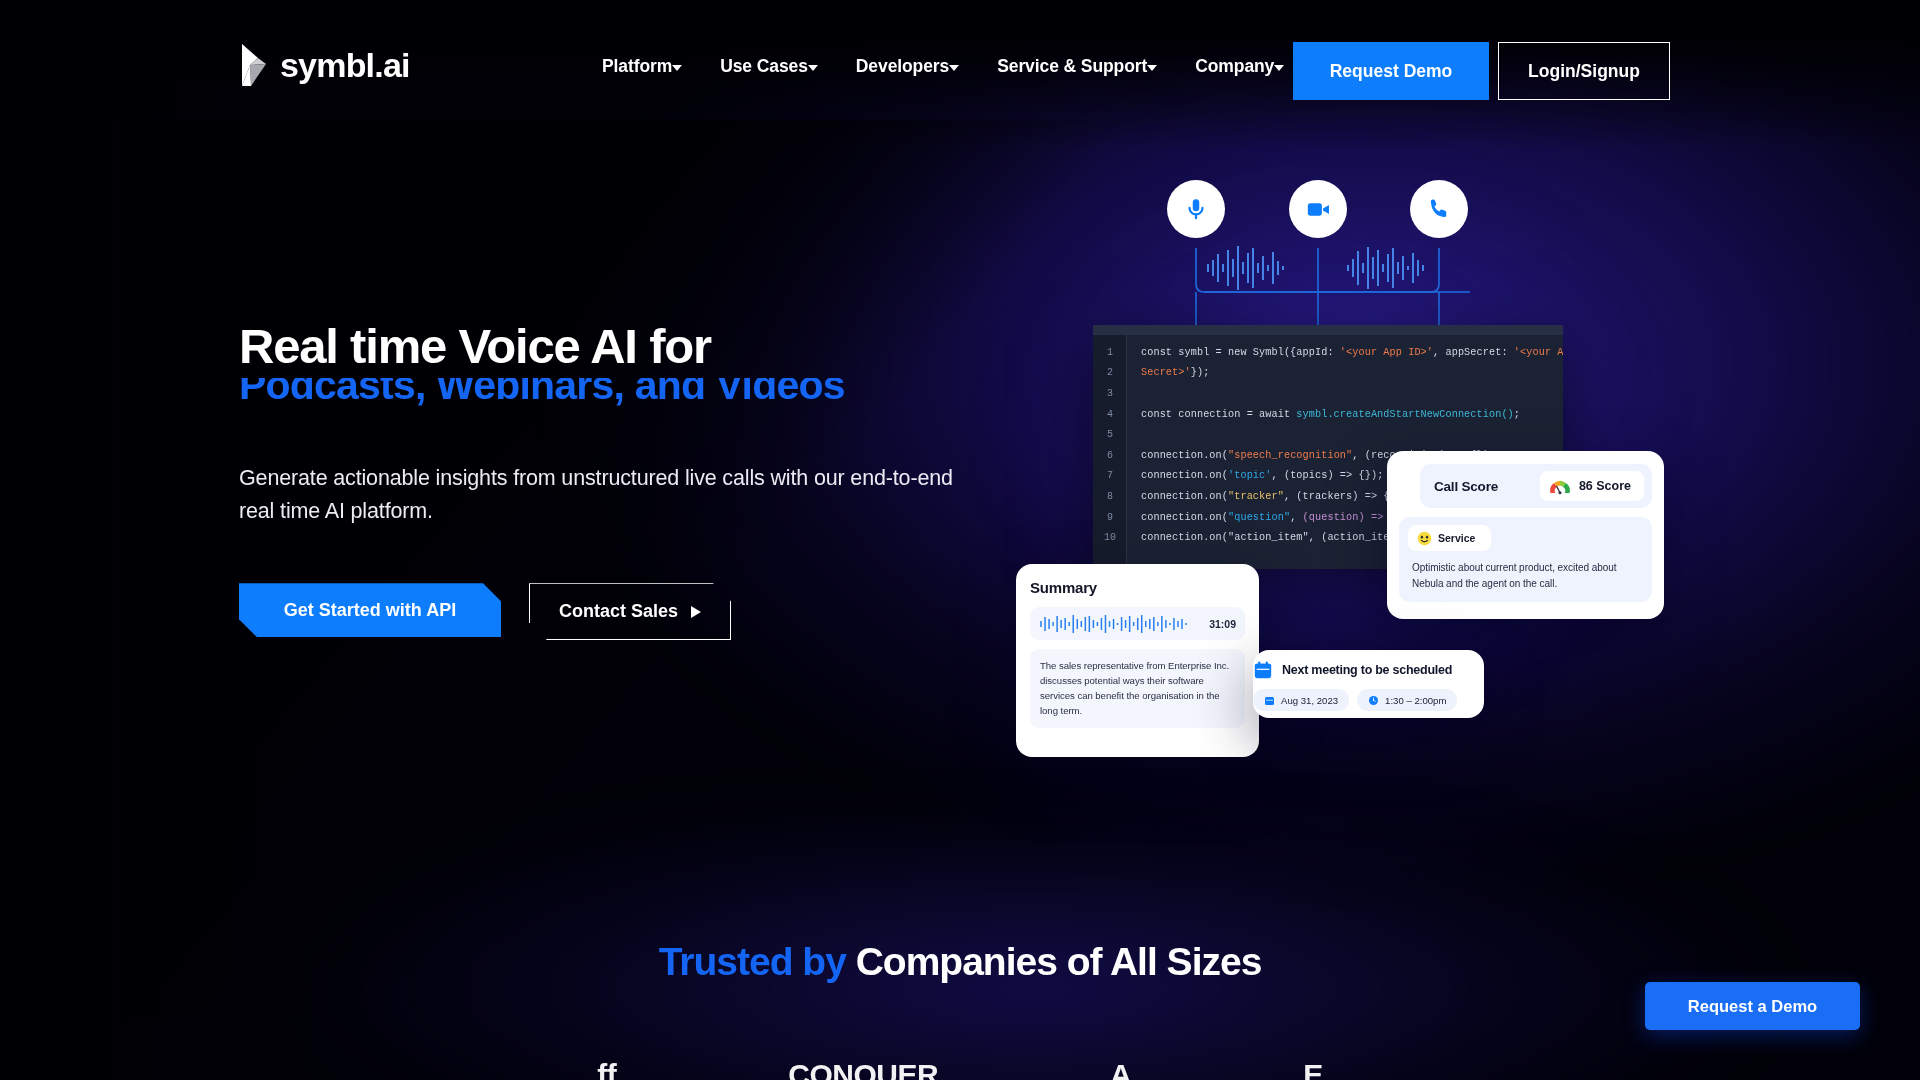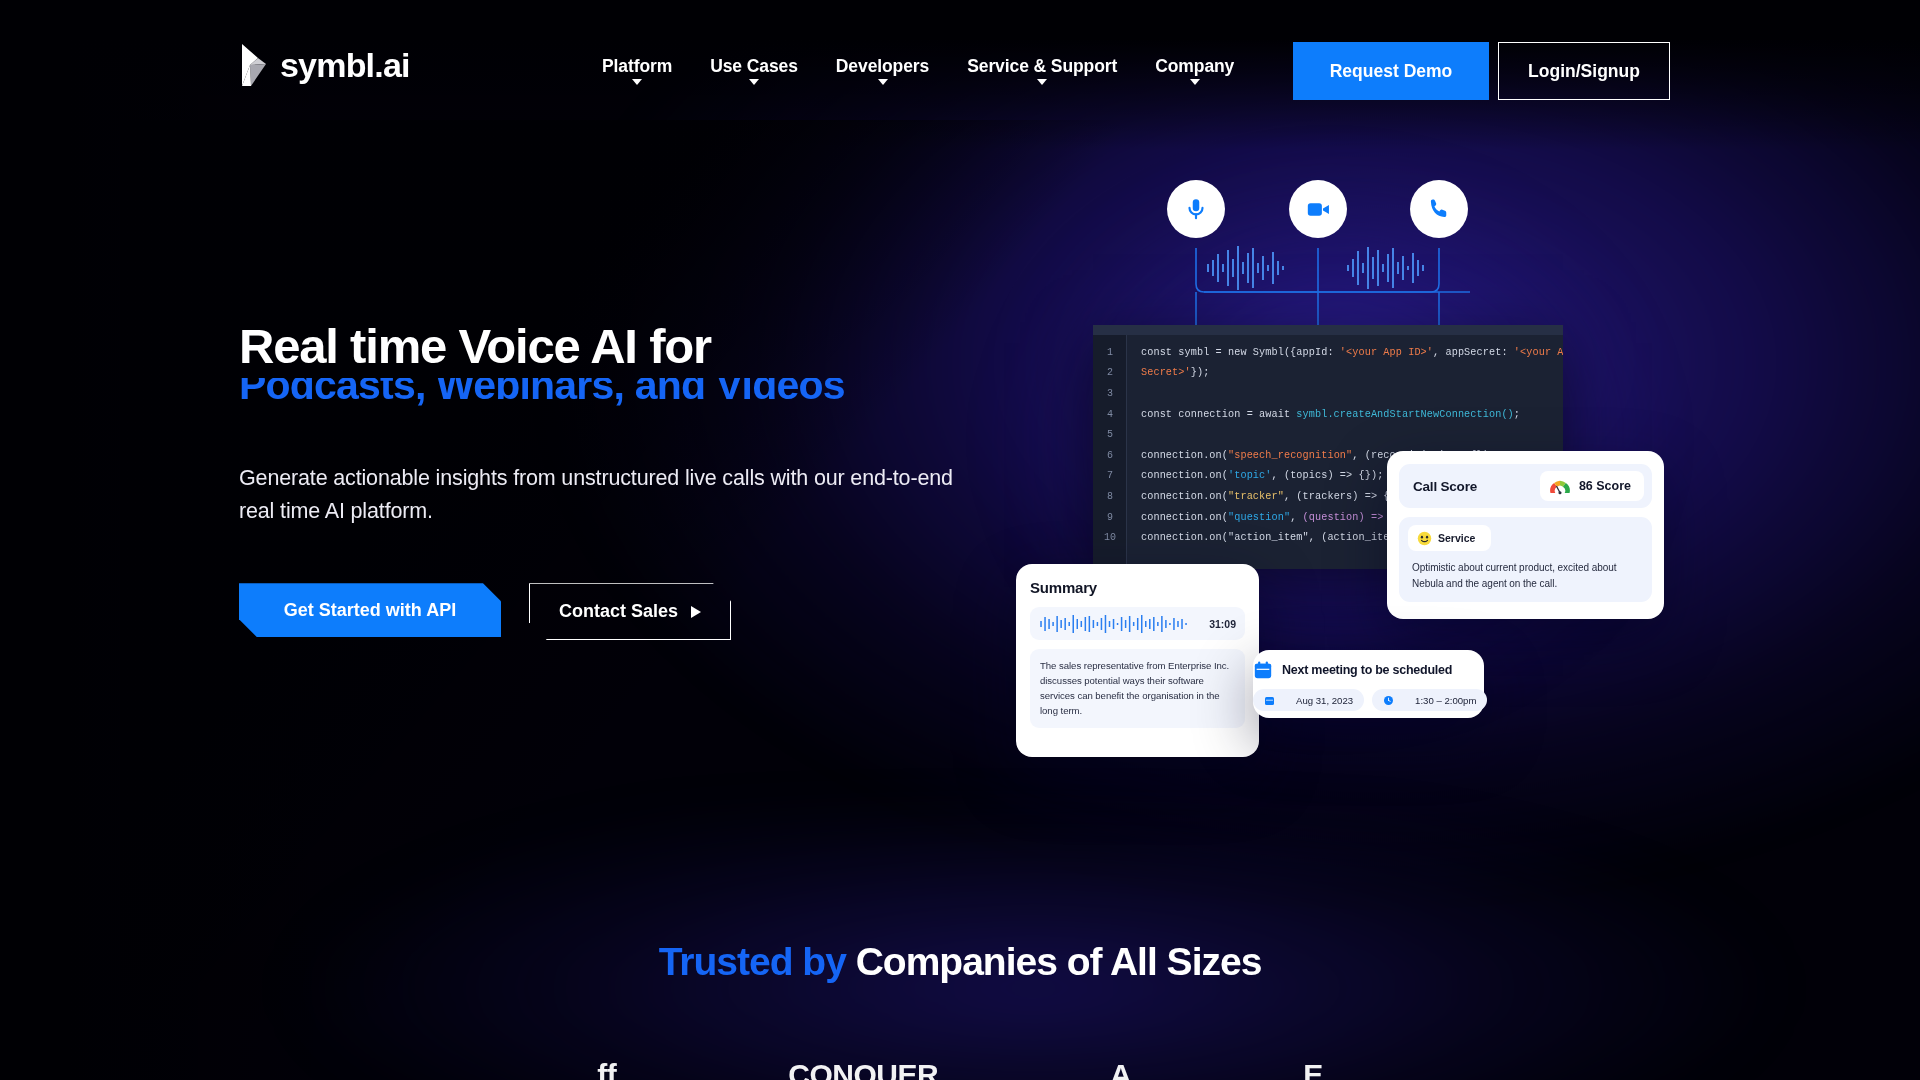--- a/index.html
+++ b/index.html
@@ -82,21 +82,21 @@
     font-family: "Liberation Sans", sans-serif;
   }
   .nav {
     position: absolute; left: 583px; top: 56px;
     display: flex; align-items: center; gap: 0px;
   }
   .nav-item {
     display: flex; align-items: center; gap: 0;
     padding: 0 19px;
     color: #ffffff; font-size: 17.5px; font-weight: 700;
-    letter-spacing: -0.1px; cursor: pointer; white-space: nowrap; flex-direction: column;
+    letter-spacing: -0.1px; cursor: pointer; white-space: nowrap;
   }
   .caret {
     width: 0; height: 0;
     border-left: 5px solid transparent;
     border-right: 5px solid transparent;
     border-top: 6px solid #ffffff;
     margin-top: 2px;
   }
   .btn-demo {
     position: absolute; left: 1293px; top: 42px;
@@ -222,21 +222,21 @@
   }
   .sum-body {
     font-size: 9.6px; line-height: 1.58; color: #2a2f44; letter-spacing: -0.05px;
   }
 
   
   .card-score { left: 387px; top: 291px; width: 277px; height: 168px; padding: 13px 12px; }
   .score-row {
     background: #eff3fd; border-radius: 11px;
     height: 44px; display: flex; align-items: center;
-    padding: 0 8px 0 14px; justify-content: space-between;
+    padding: 0 8px 0 14px; justify-content: space-between; margin-left: 21px;
   }
   .score-label { font-size: 13.5px; font-weight: 700; color: #12172a; letter-spacing: -0.2px; }
   .score-pill {
     background: #ffffff; border-radius: 8px; height: 30px;
     display: flex; align-items: center; gap: 8px; padding: 0 13px 0 9px;
   }
   .score-val { font-size: 12.5px; font-weight: 600; color: #12172a; }
   .sent-box {
     margin-top: 9px; background: #eff3fd; border-radius: 11px;
     padding: 8px 9px 11px 9px;
@@ -251,21 +251,21 @@
     font-size: 10px; line-height: 1.55; color: #272c40; letter-spacing: -0.05px;
   }
 
   
   .card-meeting { left: 253px; top: 490px; width: 231px; height: 68px; padding: 10px 0; }
   .meet-head { display: flex; align-items: center; gap: 9px; }
   .meet-title { font-size: 12.5px; font-weight: 700; color: #10152a; letter-spacing: -0.25px; }
   .meet-chips { margin-top: 9px; display: flex; gap: 8px; }
   .chip {
     background: #eef2fc; border-radius: 20px; height: 22px;
-    display: flex; align-items: center; gap: 21px; padding: 0 11px;
+    display: flex; align-items: center; gap: 6px; padding: 0 11px;
     font-size: 9.6px; font-weight: 500; color: #20253a; white-space: nowrap;
   }
 
   
   .trusted {
     position: absolute; left: 0; top: 940px; width: 1920px;
     text-align: center; z-index: 30;
   }
   .trusted h2 {
     font-size: 39px; font-weight: 700; letter-spacing: -1px; color: #ffffff;
@@ -590,14 +590,15 @@
     </h2>
   </div>
 
   <div class="logos-row">
     <div class="client-logo">ff</div>
     <div class="client-logo">CONQUER</div>
     <div class="client-logo">A</div>
     <div class="client-logo">E</div>
   </div>
 
+  <div class="float-demo">Request a Demo</div>
 
 </div>
 
 </body></html>

